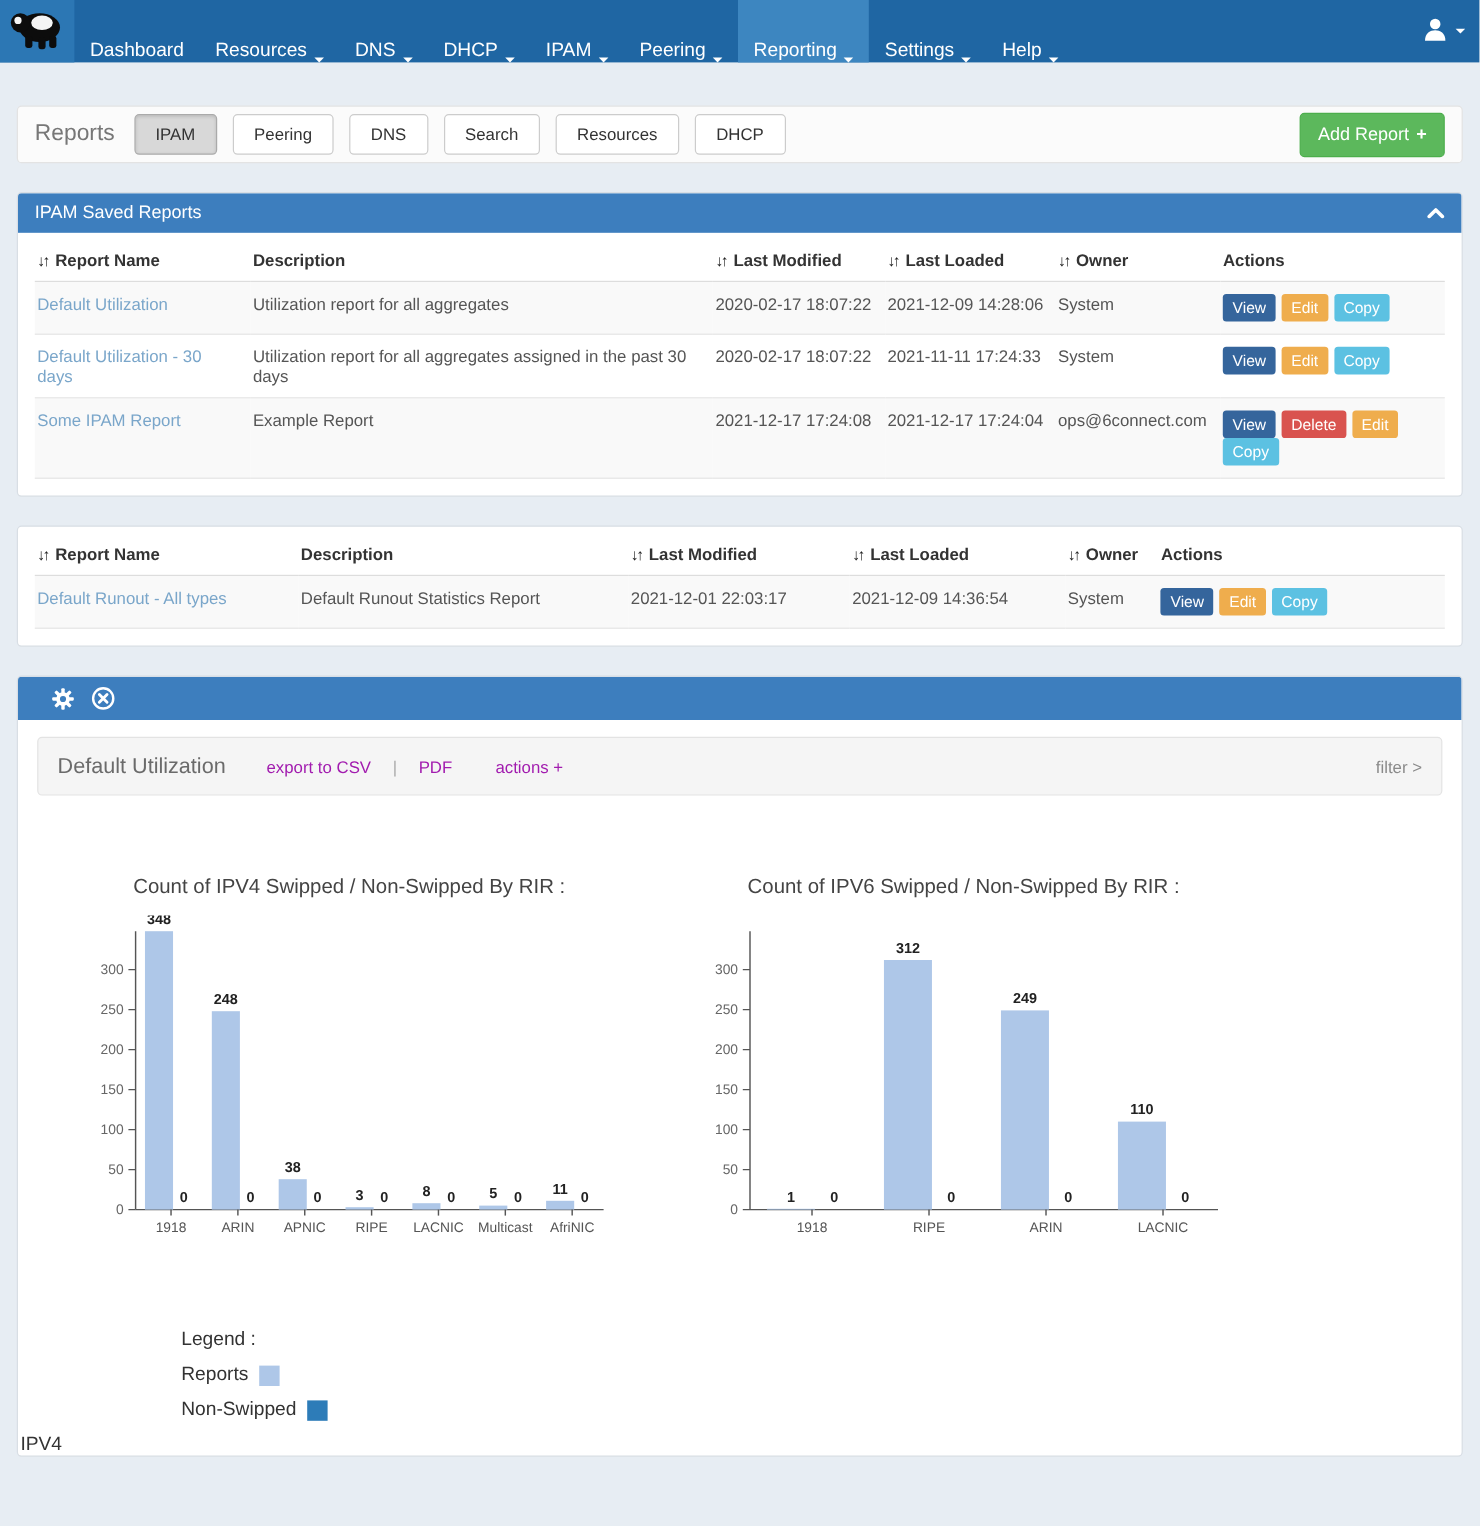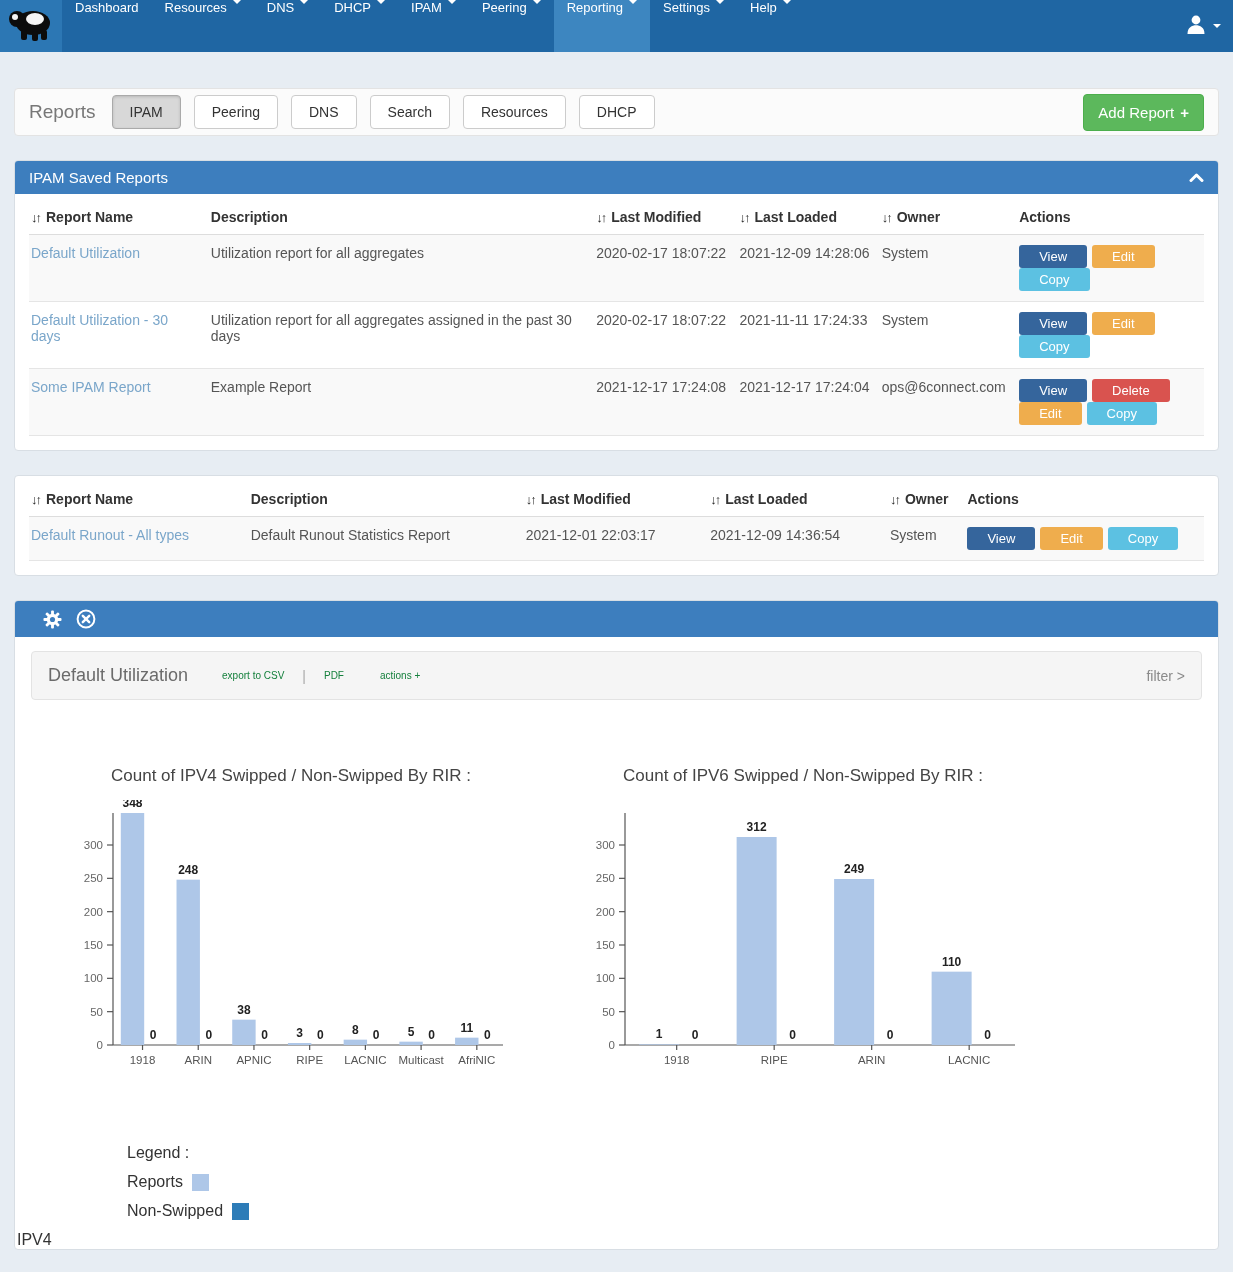--- a/index.html
+++ b/index.html
@@ -7,21 +7,21 @@
   body {
     height:1272px; overflow:hidden;
     background:#e7edf3;
     font-family:"Liberation Sans", sans-serif;
     color:#333;
   }
   
   .navbar { display:flex; align-items:stretch; height:52px; background:#1f66a3; }
   .logo-tile { width:62px; background:#2c77b4; display:flex; align-items:center; justify-content:center; }
   .nav-items { display:flex; align-items:stretch; }
-  .nav-item { display:flex; align-items:flex-start; padding:0 13px; color:#fff; font-size:13px; cursor:pointer; white-space:nowrap; }
+  .nav-item { display:flex; align-items:flex-end; padding:0 13px; color:#fff; font-size:16px; cursor:pointer; white-space:nowrap; }
   .nav-item.active { background:#3d86c0; }
   .caret-down { display:inline-block; margin-left:6px; width:0; height:0; border-left:4px solid transparent; border-right:4px solid transparent; border-top:4px solid #fff; }
   .nav-spacer { flex:1; }
   .nav-search { display:flex; align-items:center; margin-right:14px; }
   .search-input { width:160px; height:32px; border:1px solid #fff; border-radius:3px 0 0 3px; padding:0 10px; font-size:14px; outline:none; color:#333; font-family:"Liberation Sans",sans-serif; }
   .search-input::placeholder { color:#999; }
   .search-btn { width:40px; height:32px; background:#fff; border:1px solid #fff; border-left:1px solid #ccc; border-radius:0 3px 3px 0; display:flex; align-items:center; justify-content:center; cursor:pointer; }
   .user-menu { display:flex; align-items:center; margin-right:12px; cursor:pointer; }
 
   
@@ -41,35 +41,35 @@
   .panel-body { padding:6px 14px 14px 14px; }
 
   
   table.report-table { width:100%; border-collapse:collapse; font-size:14px; }
   .report-table th { text-align:left; font-weight:bold; color:#333; padding:9px 8px 9px 2px; border-bottom:1px solid #ddd; white-space:nowrap; }
   .report-table td { padding:10px 8px 10px 2px; border-bottom:1px solid #e5e5e5; vertical-align:top; color:#555; }
   .report-table tr:last-child td { border-bottom:1px solid #e5e5e5; }
   .report-table tbody tr:nth-child(odd) { background:#f9f9f9; }
   .sort-icon { font-weight:bold; color:#222; letter-spacing:-2px; margin-right:6px; font-size:13px; }
   a.report-link { color:#7aa6ca; text-decoration:none; cursor:pointer; }
-  .action-btn { display:inline-block; color:#fff; font-size:13px; border:none; border-radius:3px; padding:4px 20px; margin-right:5px; cursor:pointer; font-family:"Liberation Sans",sans-serif;text-align:center; }
+  .action-btn { display:inline-block; color:#fff; font-size:13px; border:none; border-radius:3px; padding:4px 8px; margin-right:5px; cursor:pointer; font-family:"Liberation Sans",sans-serif;text-align:center; }
 
   
   .report-toolbar { margin:14px 16px 0 16px; background:#f5f5f5; border:1px solid #e3e3e3; border-radius:4px; padding:13px 16px; display:flex; align-items:center; }
   .report-toolbar-title { font-size:18px; color:#6b6b6b; margin-right:34px; }
-  .toolbar-link { font-size:10px; color:#15803d; margin-right:18px; cursor:pointer; }
+  .toolbar-link { font-size:14px; color:#a21caf; margin-right:18px; cursor:pointer; }
   .toolbar-sep { font-size:14px; color:#aaa; margin-right:18px; }
   .toolbar-filter { margin-left:auto; font-size:14px; color:#8a8a8a; cursor:pointer; }
 
   .charts-row { display:flex; padding:26px 10px 0 26px; }
   .chart-box { width:500px; margin-right:12px; }
   .chart-title { text-align:center; font-size:17px; color:#444; margin-bottom:14px;margin-top:40px; }
 
   .legend-block { margin:40px 0 0 112px; font-size:16px; color:#333; }
-  .legend-row { display:flex; align-items:center; margin-bottom:11px; }
+  .legend-row { display:flex; align-items:center; margin-bottom:11px;margin-left:24px; }
   .legend-swatch { display:inline-block; width:17px; height:17px; margin-left:9px; }
   .footer-label { font-size:16px; color:#333; margin:6px 0 0 2px; }
 </style>
 </head>
 <body>
 
 <div class="navbar">
   <div class="logo-tile">
     <span>
       <svg width="46" height="36" viewBox="0 0 46 36">

